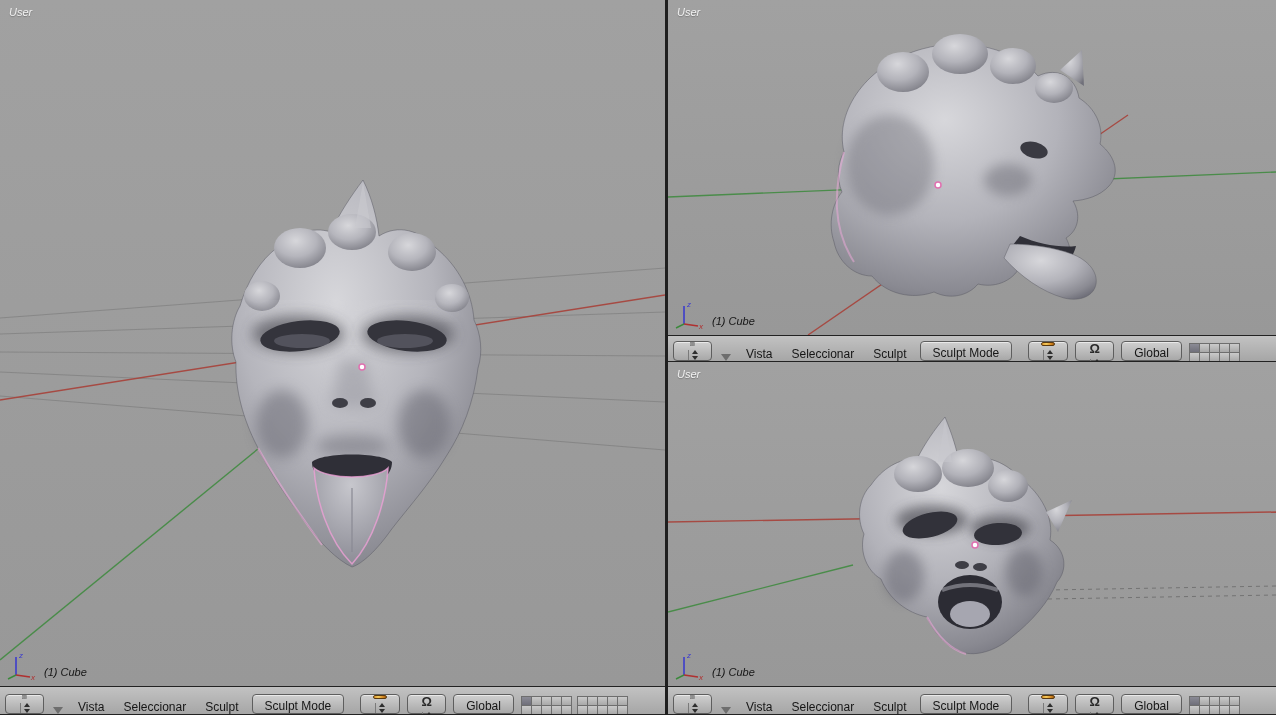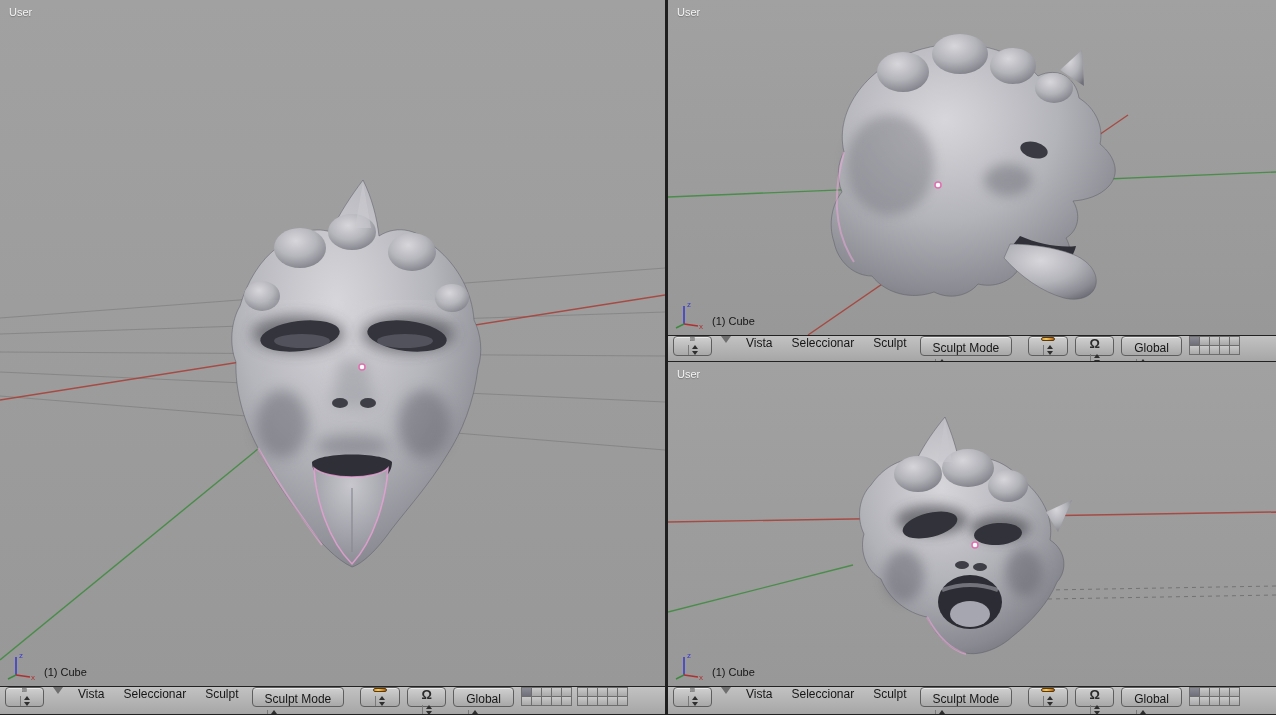--- a/index.html
+++ b/index.html
@@ -1,28 +1,28 @@
 <!DOCTYPE html>
 <html><head>
 <meta charset="utf-8">
 <style>
   html,body{margin:0;padding:0;background:#555;}
   .screen{position:relative;width:1276px;height:715px;background:#9c9c9c;overflow:hidden;
           font-family:"Liberation Sans",sans-serif;-webkit-font-smoothing:antialiased;}
-  .viewport{position:absolute;overflow:hidden;background:linear-gradient(#a1a1a1,#989898);}
+  .viewport{position:absolute;overflow:hidden;background:linear-gradient(#a1a1a1,#989898);font-style:italic;}
   .viewport svg{display:block;}
   .vp-label{position:absolute;top:6px;left:9px;font-size:11px;color:#f2f2f2;text-shadow:0 1px 1px rgba(0,0,0,.25);}
   .obj-label{position:absolute;bottom:8px;left:44px;font-size:11px;color:#161616;}
   .gizmo{position:absolute;bottom:5px;left:6px;}
 
   
   .header{position:absolute;box-sizing:border-box;height:29px;
           background:linear-gradient(#c2c2c2,#a6a6a6);
           border-top:1px solid #222;border-bottom:1px solid #222;
-          display:flex;align-items:flex-start;gap:7px;padding:0 5px;overflow:hidden;
+          display:flex;align-items:flex-end;gap:7px;padding:0 5px;overflow:hidden;
           font-size:12px;color:#161616;white-space:nowrap;}
   .hbtn,.dropdown{display:flex;align-items:center;height:20px;box-sizing:border-box;
           background:linear-gradient(#d0d0d0,#a8a8a8);
           border:1px solid #5e5e5e;border-radius:4px;padding:0 12px;gap:4px;
           box-shadow:inset 0 1px 0 rgba(255,255,255,.55);cursor:default;flex-direction:column;}
   .menu{padding:0 6px;}
   .steppers{display:flex;flex-direction:column;justify-content:center;gap:2px;
             border-left:1px solid #7a7a7a;margin-left:2px;padding-left:3px;align-self:stretch;}
   .tri-u{width:0;height:0;border-left:3px solid transparent;border-right:3px solid transparent;border-bottom:4px solid #2e2e2e;}
   .tri-d{width:0;height:0;border-left:3px solid transparent;border-right:3px solid transparent;border-top:4px solid #2e2e2e;}

